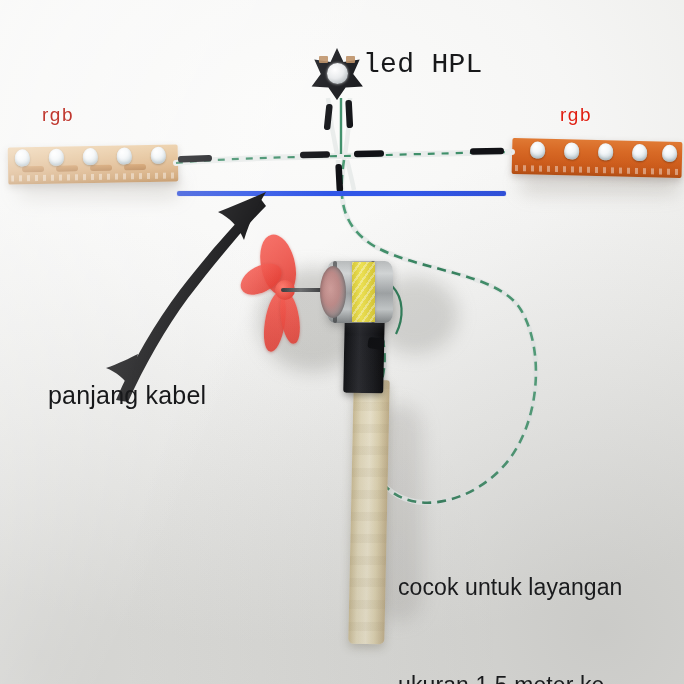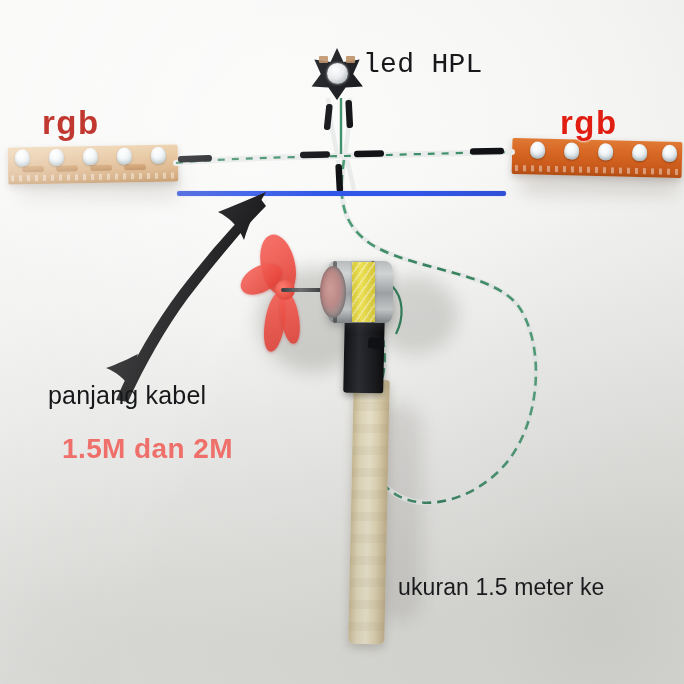--- a/index.html
+++ b/index.html
@@ -16,21 +16,21 @@
   .lighting{position:absolute;inset:0;pointer-events:none;
     background:
       linear-gradient(115deg, rgba(255,255,255,.55) 0%, rgba(255,255,255,0) 42%),
       radial-gradient(circle at 88% 92%, rgba(120,120,118,.22) 0%, rgba(120,120,118,0) 55%),
       radial-gradient(circle at 6% 96%, rgba(130,130,128,.16) 0%, rgba(130,130,128,0) 50%);
   }
   .shadowblob{position:absolute;border-radius:50%;filter:blur(9px);pointer-events:none;}
 
   
   .ovl{position:absolute;white-space:pre;line-height:1.18;}
-  .t-rgb{font-size:33px;font-weight:700;letter-spacing:1.5px;}
+  .t-rgb{font-size:19px;font-weight:400;letter-spacing:1.5px;}
   .t-rgb-l{color:#c0382f;left:42px;top:104px;text-shadow:0 1px 2px rgba(255,255,255,.8);}
   .t-rgb-r{color:#e01f12;left:560px;top:104px;text-shadow:0 1px 2px rgba(255,255,255,.8);}
   .t-hpl{color:#17181a;left:363px;top:48px;font-size:28px;font-weight:400;letter-spacing:.3px;font-family:Liberation Mono, monospace;}
   .t-panjang{color:#17181a;left:48px;top:381px;font-size:25px;font-weight:400;letter-spacing:.2px;}
   .t-len{color:#ef6f6a;left:62px;top:432px;font-size:28px;font-weight:600;letter-spacing:.4px;}
   .t-cocok{color:#1a1b1d;left:398px;top:505px;font-size:23px;font-weight:400;line-height:1.43;letter-spacing:.1px;}
 
   
   .blueline{position:absolute;left:177px;top:191px;width:329px;height:5px;
     background:linear-gradient(90deg,#2f4fd8,#2f55e6 18%,#3257e8 70%,#2f4fd8);
@@ -224,19 +224,19 @@
     <path d="M178,6 C166,26 160,40 156,54 C150,40 142,32 130,26 C146,20 164,12 178,6 Z" fill="#0b0b0d"></path>
     <path d="M50,168 C46,182 44,192 44,204 C36,192 28,186 18,182 C30,178 42,172 50,168 Z" fill="#0b0b0d"></path>
   </svg>
 
   <div class="lighting"></div>
 
   <div class="ovl t-rgb t-rgb-l">rgb</div>
   <div class="ovl t-rgb t-rgb-r">rgb</div>
   <div class="ovl t-hpl">led HPL</div>
   <div class="ovl t-panjang">panjang kabel</div>
-  <div class="ovl t-len">1.5M dan 2M</div>
   <div class="ovl t-cocok">
+    <div>cocok untuk layangan</div>
     <div>ukuran 1.5 meter ke</div>
     
   </div>
 
 </div>
 
 </body></html>

